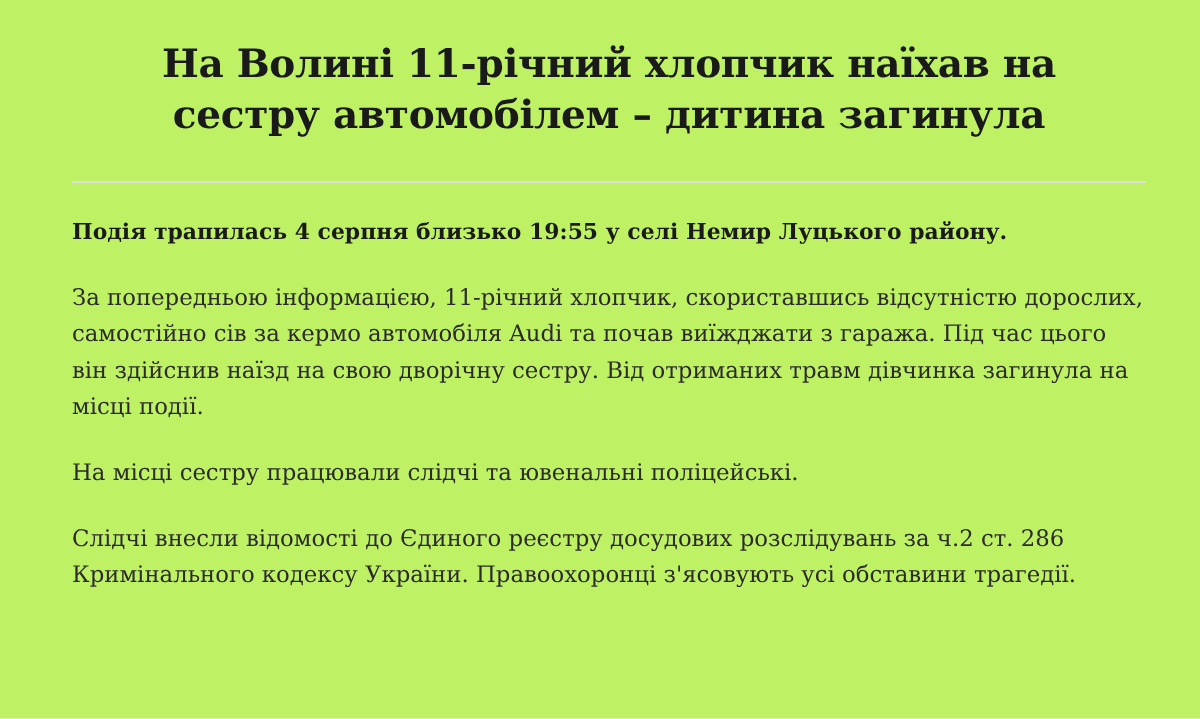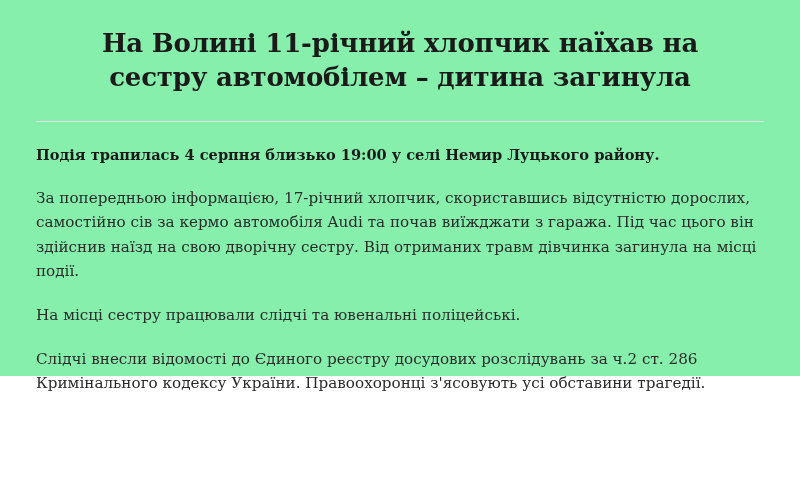--- a/index.html
+++ b/index.html
@@ -9,24 +9,24 @@
   }
   body {
     width: 800px;
     height: 479px;
     font-family: "Liberation Serif", serif;
     color: #222222;
     overflow: hidden;
   }
   .page {
     width: 800px;
-    height: 376px;
+    height: 479px;
     box-sizing: border-box;
-    padding: 18px 36px 0 36px;
-    background: #86efac;
+    padding: 18px 36px 0 48px;
+    background: #bef264;
   }
   .article-header {
     text-align: center;
   }
   .article-title {
     font-family: "DejaVu Serif", serif;
     font-weight: bold;
     font-size: 26px;
     line-height: 1.32;
     color: #1a1a1a;
@@ -71,19 +71,19 @@
 
 <div class="page">
 
   <div class="article-header">
     <h1 class="article-title">На Волині 11-річний хлопчик наїхав на сестру автомобілем – дитина загинула</h1>
   </div>
 
   <hr class="divider">
 
   <div class="article-body">
-    <p class="lead">Подія трапилась 4 серпня близько 19:00 у селі Немир Луцького району.</p>
-    <p class="para">За попередньою інформацією, 17-річний хлопчик, скориставшись відсутністю дорослих, самостійно сів за кермо автомобіля Audi та почав виїжджати з гаража. Під час цього він здійснив наїзд на свою дворічну сестру. Від отриманих травм дівчинка загинула на місці події.</p>
+    <p class="lead">Подія трапилась 4 серпня близько 19:55 у селі Немир Луцького району.</p>
+    <p class="para">За попередньою інформацією, 11-річний хлопчик, скориставшись відсутністю дорослих, самостійно сів за кермо автомобіля Audi та почав виїжджати з гаража. Під час цього він здійснив наїзд на свою дворічну сестру. Від отриманих травм дівчинка загинула на місці події.</p>
     <p class="para">На місці сестру працювали слідчі та ювенальні поліцейські.</p>
     <p class="para">Слідчі внесли відомості до Єдиного реєстру досудових розслідувань за ч.2 ст. 286 Кримінального кодексу України. Правоохоронці з'ясовують усі обставини трагедії.</p>
   </div>
 
 </div>
 
 </body></html>

